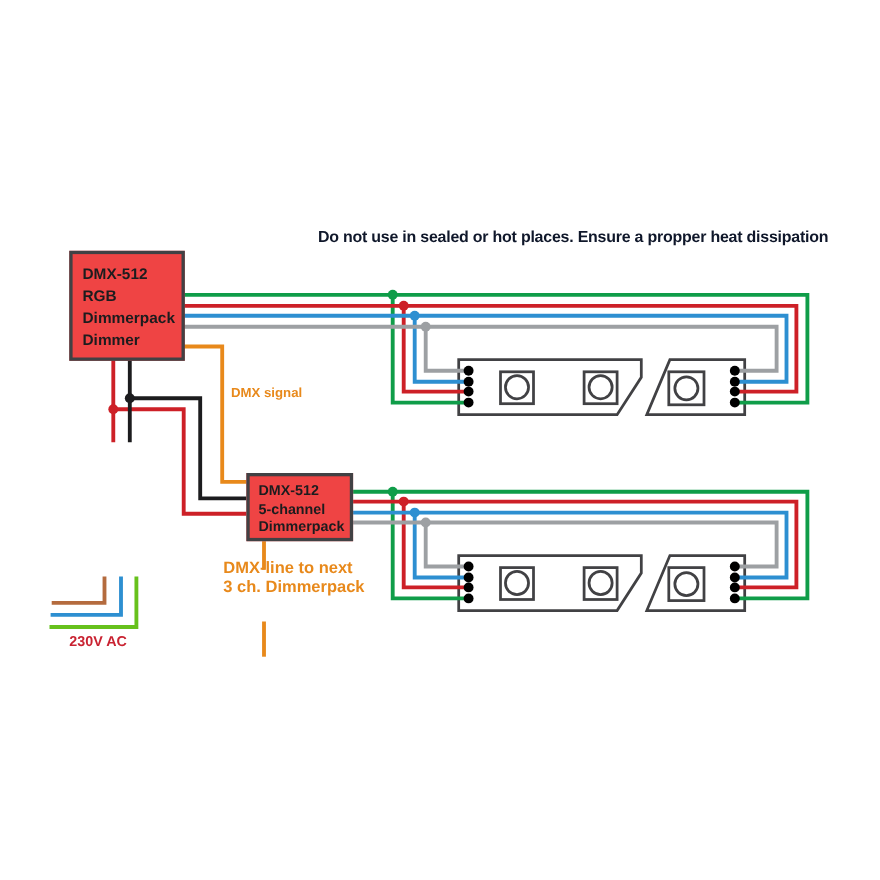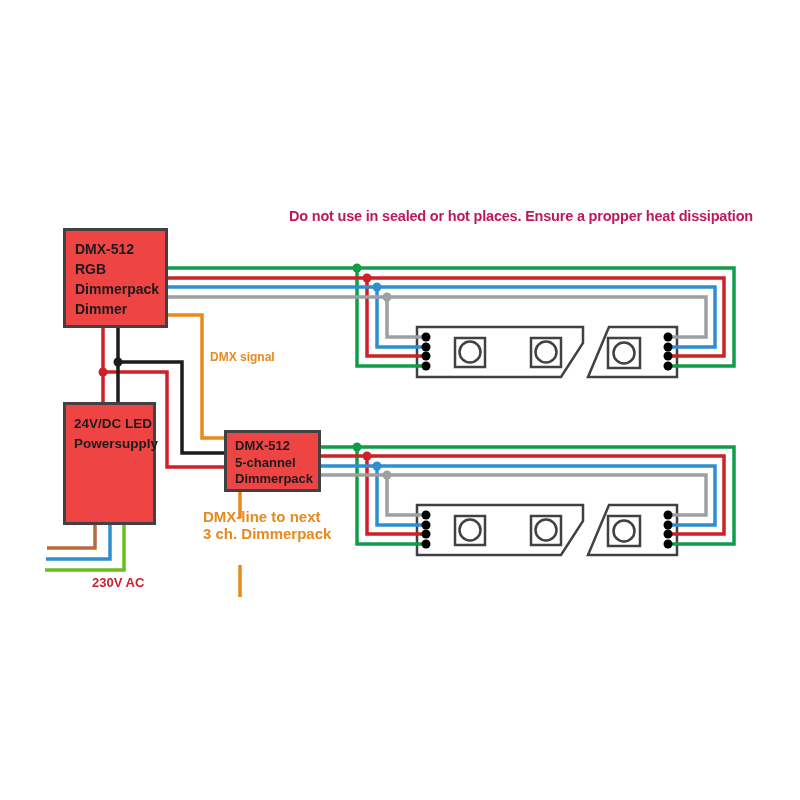--- a/index.html
+++ b/index.html
@@ -10,24 +10,24 @@
   #wires-svg{position:absolute;left:0;top:0;}
   .box{
     position:absolute;background:#ef4444;border:3px solid #414144;box-sizing:border-box;
     color:#1c1c1e;font-weight:bold;z-index:5;
   }
   .box .bl{white-space:nowrap;}
   #controller-box{left:63px;top:228px;width:105px;height:100px;padding:8px 0 0 9px;font-size:14px;line-height:20px;}
   #powersupply-box{left:63px;top:402px;width:93px;height:123px;padding:9px 0 0 8px;font-size:13.5px;line-height:20px;}
   #dimmerpack-box{left:224px;top:430px;width:97px;height:62px;padding:5px 0 0 8px;font-size:13px;line-height:16.5px;}
   .lbl{position:absolute;font-weight:bold;white-space:nowrap;z-index:6;}
-  #warning-text{left:289px;top:208px;font-size:14.5px;color:#be185d;letter-spacing:-0.2px;}
+  #warning-text{left:289px;top:208px;font-size:14.5px;color:#0f172a;letter-spacing:-0.2px;}
   #dmx-signal-label{left:210px;top:350px;font-size:12px;color:#e8891b;}
   #dmx-line-label{left:203px;top:508px;font-size:15px;line-height:17px;color:#e8891b;}
-  #ac-voltage-label{left:63px;top:575px;font-size:13px;color:#c92231;margin-left:29px;}
+  #ac-voltage-label{left:63px;top:575px;font-size:13px;color:#c92231;}
 </style>
 </head>
 <body>
 
 <div id="canvas">
 
   <svg id="wires-svg" width="800" height="800" viewBox="0 0 800 800">
 
     <g fill="#ffffff" stroke-width="2.5">
       <path d="M417 327 H583 V343 L561 377 H417 Z" stroke="#414144"></path>
@@ -109,24 +109,20 @@
     </g>
   </svg>
 
   <div class="box" id="controller-box">
     <div class="bl">DMX-512</div>
     <div class="bl">RGB</div>
     <div class="bl">Dimmerpack</div>
     <div class="bl">Dimmer</div>
   </div>
 
-  <div class="box" id="powersupply-box">
-    <div class="bl">24V/DC LED</div>
-    <div class="bl">Powersupply</div>
-  </div>
 
   <div class="box" id="dimmerpack-box">
     <div class="bl">DMX-512</div>
     <div class="bl">5-channel</div>
     <div class="bl">Dimmerpack</div>
   </div>
 
   <div class="lbl" id="warning-text">Do not use in sealed or hot places. Ensure a propper heat dissipation</div>
   <div class="lbl" id="dmx-signal-label">DMX signal</div>
   <div class="lbl" id="dmx-line-label">

